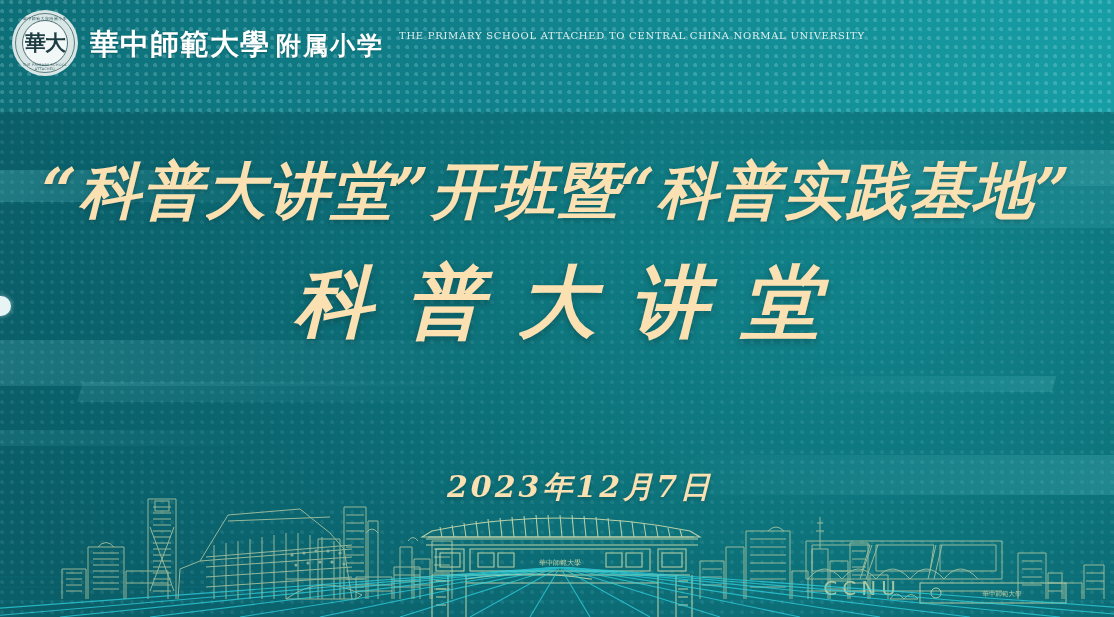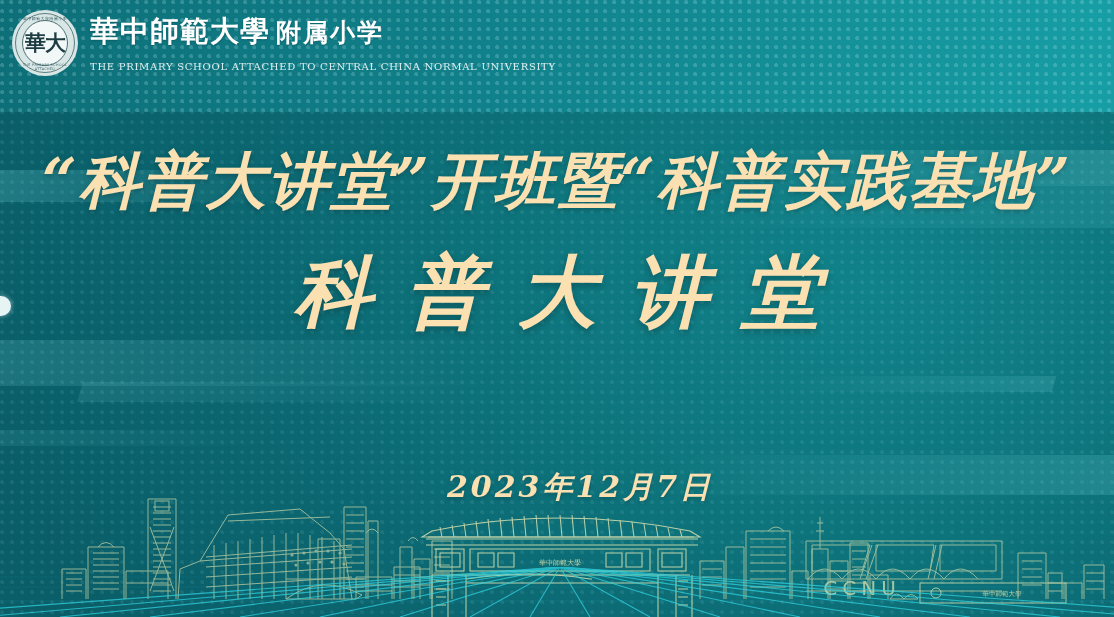--- a/index.html
+++ b/index.html
@@ -85,38 +85,38 @@
     text-align:center;letter-spacing:-1px;
   }
   .emblem .arc-top,.emblem .arc-bot{
     position:absolute;left:0;right:0;z-index:4;
     font-size:4px;letter-spacing:.4px;color:#3d6166;text-align:center;
     font-family:"DejaVu Sans",sans-serif;
   }
   .emblem .arc-top{top:6px;}
   .emblem .arc-bot{bottom:5px;font-size:3.3px;}
 
-  .school-text{display:flex;flex-direction:column;gap:15px;padding-top:2px;}
+  .school-text{display:flex;flex-direction:row;gap:15px;padding-top:2px;}
   .school-cn{
     font-family:"DejaVu Serif","Liberation Serif",serif;
     color:#ffffff;font-size:29px;line-height:1;font-weight:700;
     letter-spacing:1px;
     text-shadow:0 1px 2px rgba(0,0,0,.18);
     white-space:nowrap;
   }
   .school-cn .sub{font-size:25px;font-weight:600;letter-spacing:2px;margin-left:6px;}
   .school-en{
     font-family:"DejaVu Serif","Liberation Serif",serif;
     color:#e8f4f4;font-size:10px;letter-spacing:.72px;
     white-space:nowrap;opacity:.95;
   }
 
   
   .title-block{
-    position:absolute;left:0;right:0;top:150px;text-align:center;
+    position:absolute;left:0;right:0;top:160px;text-align:center;
   }
   .title-line1{
     font-family:"DejaVu Serif","Liberation Serif",serif;
     font-weight:700;
     font-size:61px;line-height:1;
     color:#fbe1b2;
     letter-spacing:2px;
     white-space:nowrap;
     text-shadow:0 2px 5px rgba(0,0,0,.22);
     font-style:italic;

